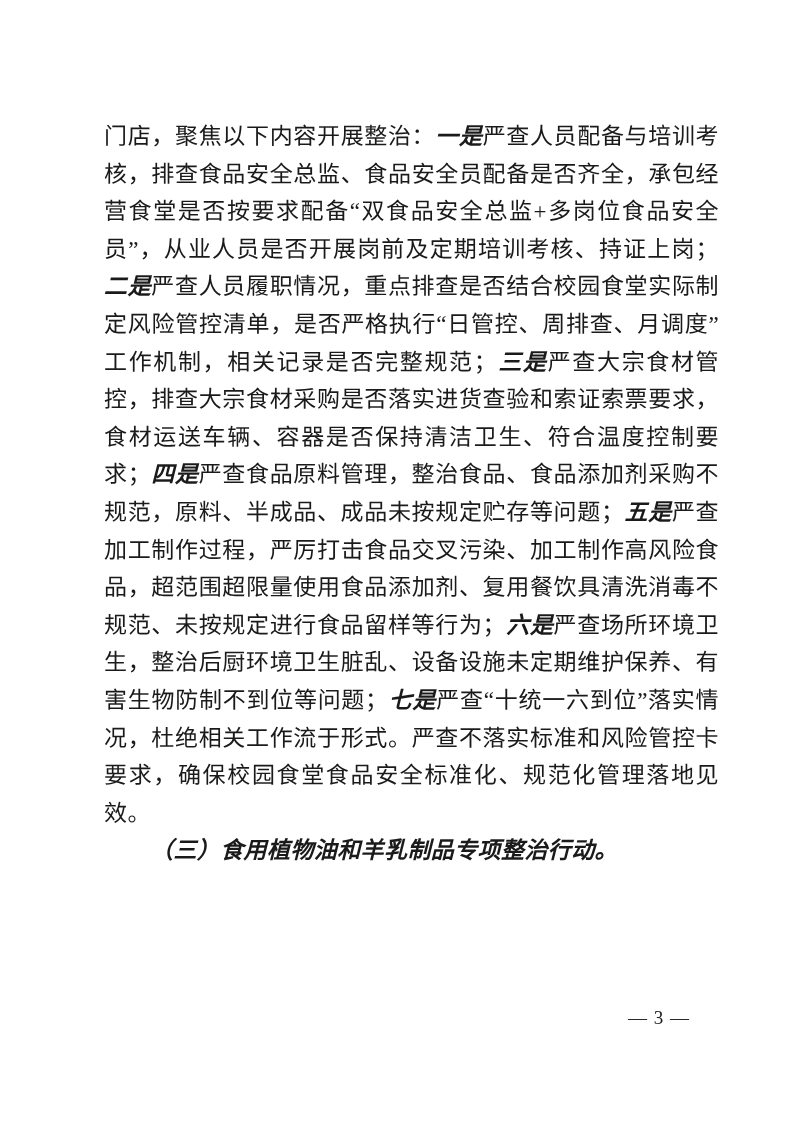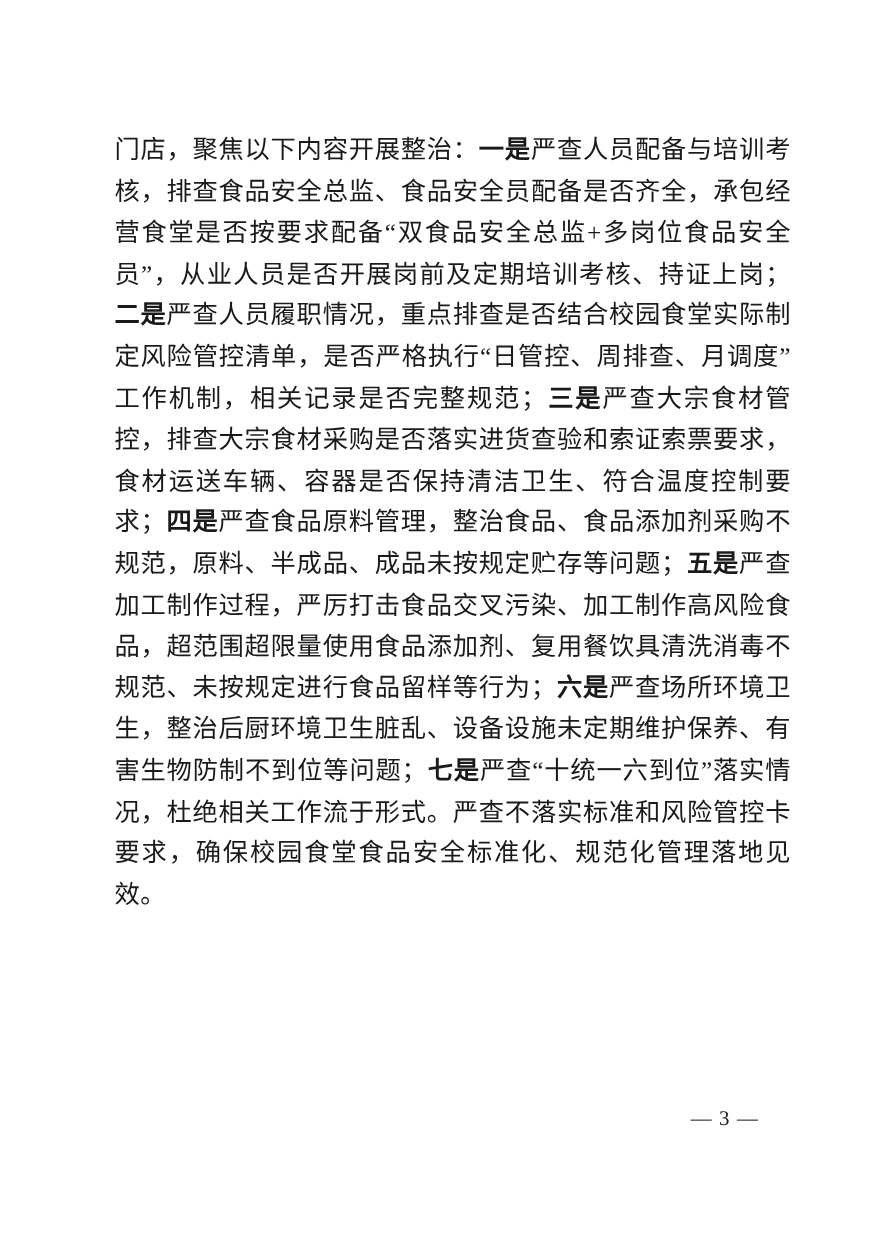--- a/index.html
+++ b/index.html
@@ -32,33 +32,35 @@
     text-indent: 2em;
   }
   .content p.no-indent {
     text-indent: 0;
   }
   .content p.heading {
     font-weight: 700;
   }
   .strong {
     font-weight: 700;
+    font-style: italic;
   }
   .page-number {
     position: absolute;
     left: 628px;
     top: 1004px;
     font-size: 19px;
     line-height: 28px;
     letter-spacing: 1px;
     color: #1a1a1a;
     white-space: nowrap;
   }
 </style>
 </head>
 <body>
 
 <div class="page">
   <main class="content">
       <p class="no-indent"><span>门店，聚焦以下内容开展整治：</span><span class="strong">一是</span><span>严查人员配备与培训考核，排查食品安全总监、食品安全员配备是否齐全，承包经营食堂是否按要求配备“双食品安全总监+多岗位食品安全员”，从业人员是否开展岗前及定期培训考核、持证上岗；</span><span class="strong">二是</span><span>严查人员履职情况，重点排查是否结合校园食堂实际制定风险管控清单，是否严格执行“日管控、周排查、月调度”工作机制，相关记录是否完整规范；</span><span class="strong">三是</span><span>严查大宗食材管控，排查大宗食材采购是否落实进货查验和索证索票要求，食材运送车辆、容器是否保持清洁卫生、符合温度控制要求；</span><span class="strong">四是</span><span>严查食品原料管理，整治食品、食品添加剂采购不规范，原料、半成品、成品未按规定贮存等问题；</span><span class="strong">五是</span><span>严查加工制作过程，严厉打击食品交叉污染、加工制作高风险食品，超范围超限量使用食品添加剂、复用餐饮具清洗消毒不规范、未按规定进行食品留样等行为；</span><span class="strong">六是</span><span>严查场所环境卫生，整治后厨环境卫生脏乱、设备设施未定期维护保养、有害生物防制不到位等问题；</span><span class="strong">七是</span><span>严查“十统一六到位”落实情况，杜绝相关工作流于形式。严查不落实标准和风险管控卡要求，确保校园食堂食品安全标准化、规范化管理落地见效。</span></p>
+      <p class=" heading"><span class="strong">（三）食用植物油和羊乳制品专项整治行动。</span></p>
     </main>
   <div class="page-number">— 3 —</div>
 </div>
 
 </body></html>

